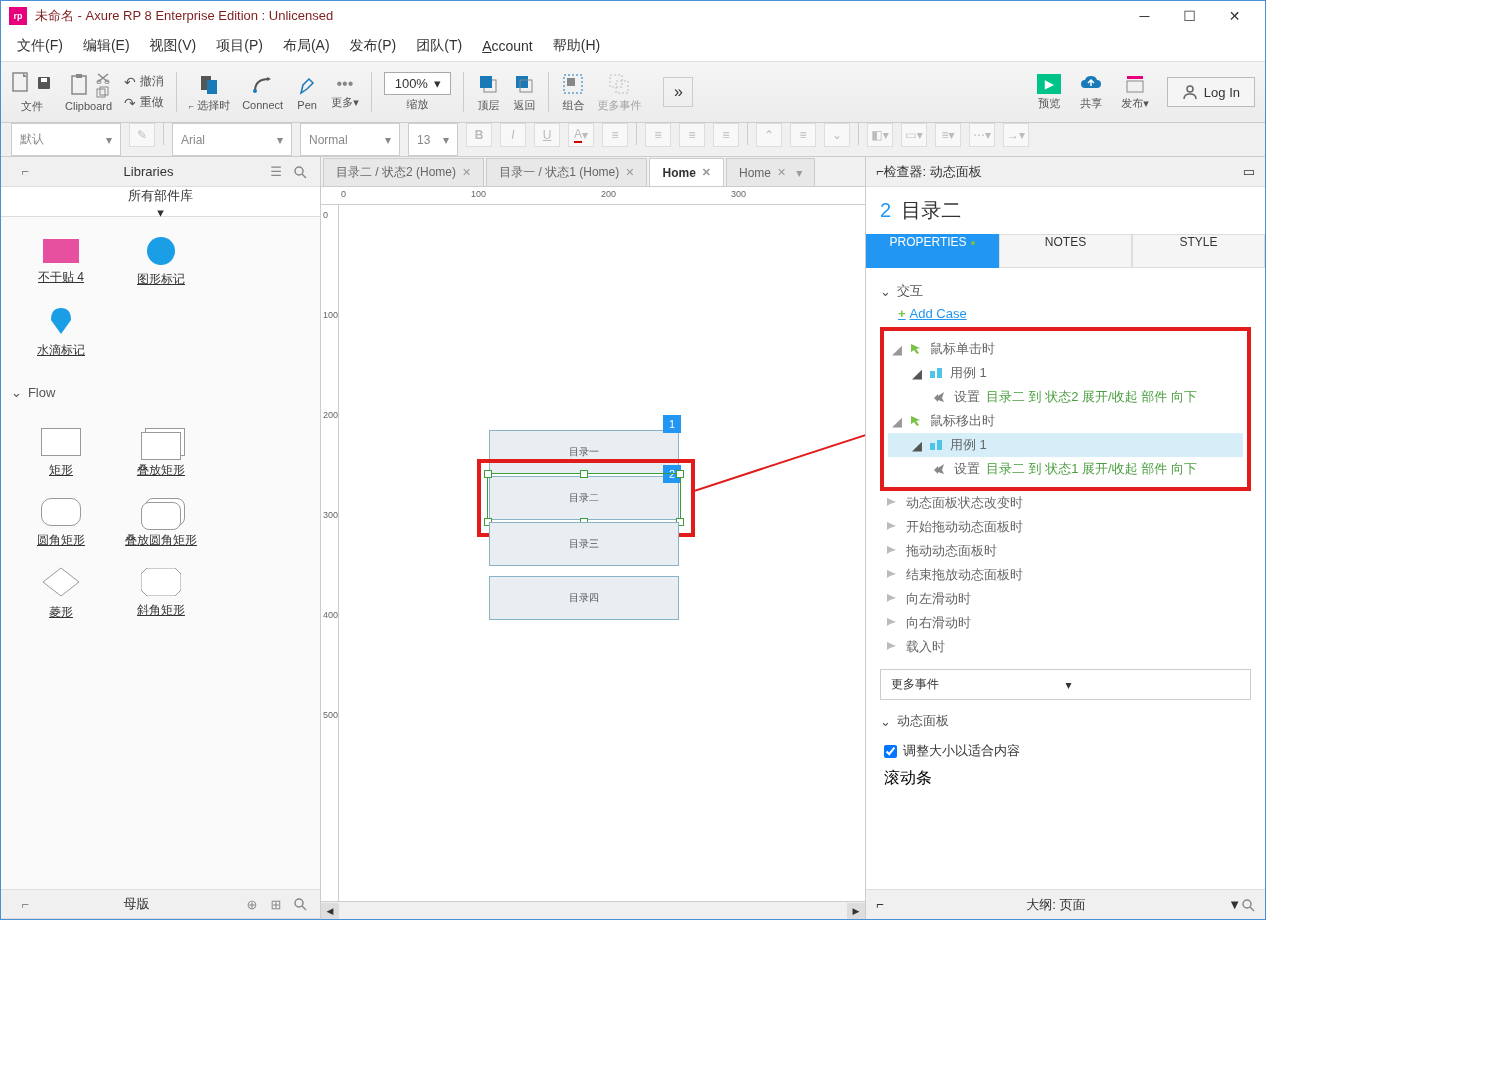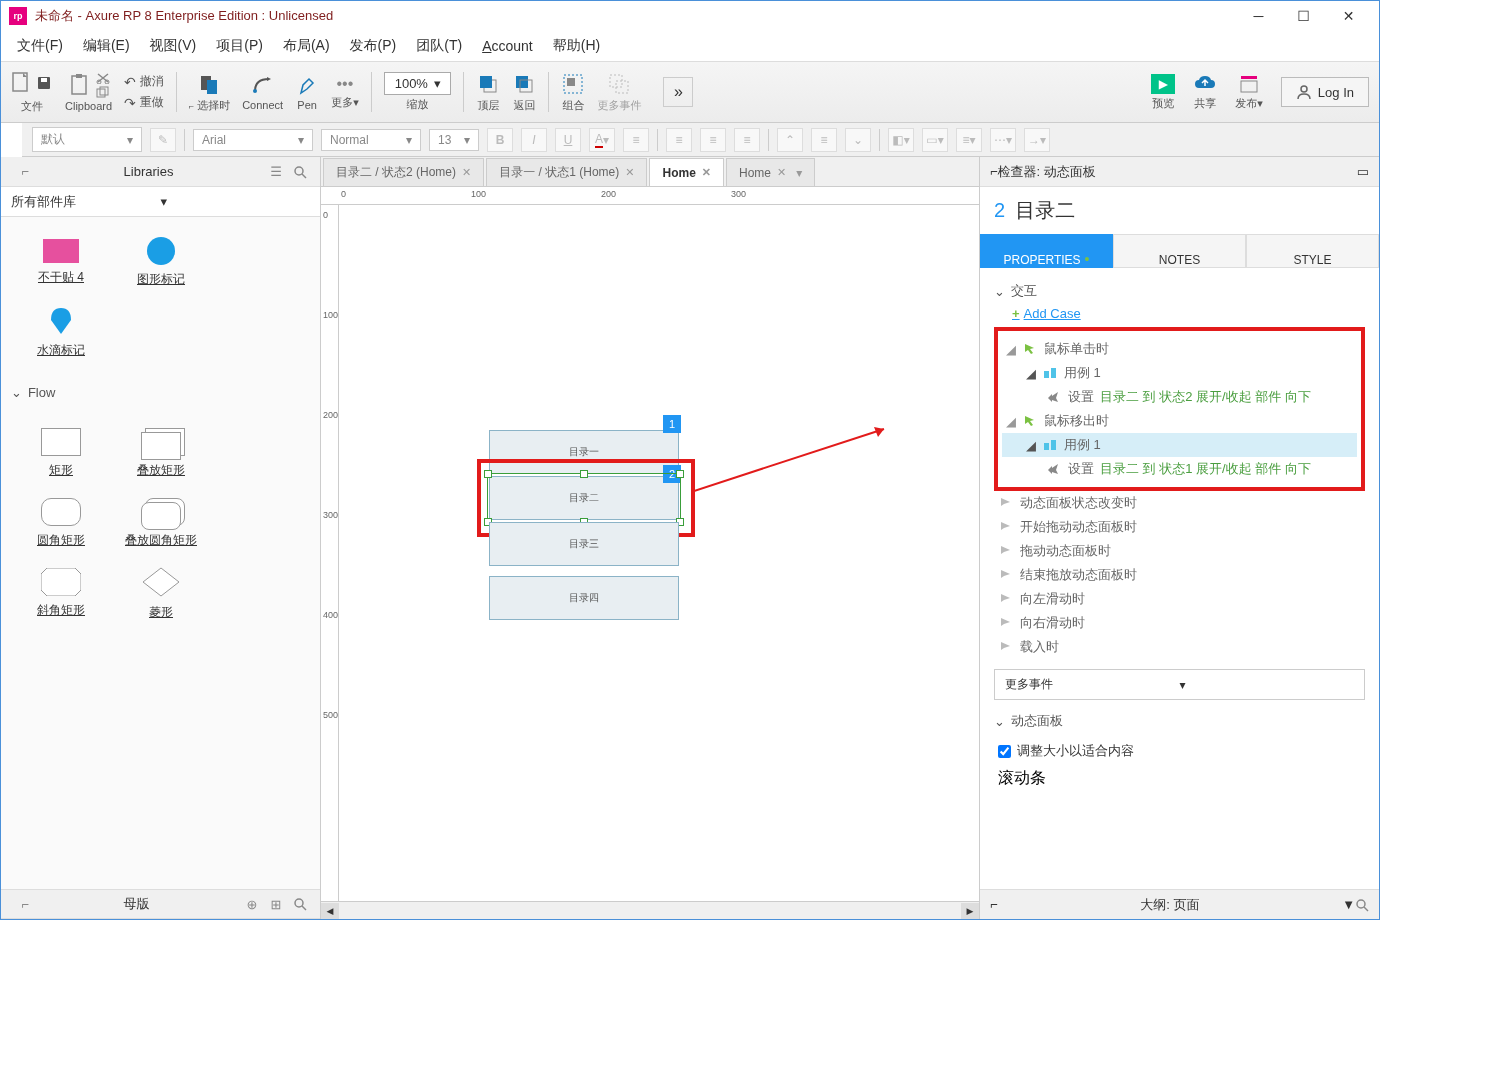--- a/index.html
+++ b/index.html
@@ -1,17 +1,17 @@
 <!DOCTYPE html>
 <html><head>
 <meta charset="utf-8">
 <style>
 * { margin: 0; padding: 0; box-sizing: border-box; font-family: "Microsoft YaHei", Arial, sans-serif; }
 body { background: #fff; font-size: 12px; color: #333; overflow: hidden; }
-.app { width: 1380px; height: 920px; border: 1px solid #4a90d9; position: relative; background: #fff; }
+.app { width: 1266px; height: 920px; border: 1px solid #4a90d9; position: relative; background: #fff; }
 
 
 .titlebar { height: 30px; display: flex; align-items: center; padding: 0 8px; background: #fff; }
 .app-icon { width: 18px; height: 18px; background: #e6007e; margin-right: 8px; display: flex; align-items: center; justify-content: center; color: #fff; font-size: 9px; font-weight: bold; }
 .title-text { font-size: 13px; color: #7f1d1d; flex: 1; }
 .win-controls { display: flex; gap: 0; }
 .win-btn { width: 45px; height: 28px; display: flex; align-items: center; justify-content: center; font-size: 14px; cursor: pointer; }
 
 
 .menubar { height: 30px; display: flex; align-items: center; padding: 0 8px; gap: 4px; background: #fff; font-size: 14px; }
@@ -21,33 +21,33 @@
 .toolbar { height: 62px; background: linear-gradient(#f5f5f5, #ececec); border-top: 1px solid #ddd; border-bottom: 1px solid #ccc; display: flex; align-items: center; padding: 0 10px; gap: 12px; }
 .tb-group { display: flex; flex-direction: column; align-items: center; gap: 2px; }
 .tb-group-h { display: flex; align-items: center; gap: 4px; }
 .tb-label { font-size: 11px; color: #555; }
 .tb-sep { width: 1px; height: 40px; background: #ccc; }
 .zoom-box { border: 1px solid #aaa; background: #fff; padding: 3px 10px; display: flex; align-items: center; gap: 6px; font-size: 13px; }
 .tb-right { margin-left: auto; display: flex; align-items: center; gap: 18px; }
 .login-btn { border: 1px solid #bbb; padding: 6px 14px; background: #f5f5f5; display: flex; align-items: center; gap: 6px; font-size: 13px; }
 
 
-.formatbar { height: 34px; background: #f0f0f0; border-bottom: 1px solid #ccc; display: flex; align-items: center; padding: 0 10px; gap: 8px; margin-left: 21px; }
+.formatbar { height: 34px; background: #f0f0f0; border-bottom: 1px solid #ccc; display: flex; padding: 0 10px; gap: 8px; }
 .fmt-select { border: 1px solid #ccc; background: #fff; padding: 3px 8px; font-size: 12px; color: #888; display: flex; align-items: center; gap: 8px; min-width: 70px; }
 .fmt-btn { width: 26px; height: 24px; border: 1px solid #ddd; background: #f8f8f8; display: flex; align-items: center; justify-content: center; color: #bbb; font-size: 12px; }
 
 
 .main { display: flex; height: calc(100% - 156px); }
 
 
 .left-panel { width: 320px; border-right: 1px solid #ccc; display: flex; flex-direction: column; background: #fafafa; }
 .panel-header { height: 30px; display: flex; align-items: center; padding: 0 10px; background: #f0f0f0; border-bottom: 1px solid #ddd; font-size: 13px; }
 .panel-header .title { flex: 1; text-align: center; }
 .panel-header .icon-btn { width: 20px; height: 20px; display: flex; align-items: center; justify-content: center; color: #888; cursor: pointer; margin-left: 4px; }
-.lib-dropdown { height: 30px; border-bottom: 1px solid #ddd; display: flex; align-items: center; padding: 0 10px; background: #fff; }
+.lib-dropdown { height: 30px; border-bottom: 1px solid #ddd; display: flex; align-items: center; padding: 0 10px; background: #fff; flex-direction: column; }
 .lib-dropdown span { flex: 1; font-size: 13px; }
 .lib-items { padding: 10px; display: flex; flex-wrap: wrap; gap: 0; }
 .lib-item { width: 100px; height: 70px; display: flex; flex-direction: column; align-items: center; justify-content: center; gap: 6px; }
 .lib-shape { width: 40px; height: 28px; border: 1px solid #999; background: #fff; }
 .lib-item-label { font-size: 12px; color: #333; text-decoration: underline; }
 .lib-section { padding: 8px 10px; font-size: 13px; color: #555; display: flex; align-items: center; gap: 6px; }
 
 
 .center { flex: 1; display: flex; flex-direction: column; min-width: 0; }
 .tabs { height: 30px; background: #f0f0f0; border-bottom: 1px solid #ccc; display: flex; align-items: flex-end; }
@@ -67,21 +67,21 @@
 .arrow-line { position: absolute; pointer-events: none; }
 
 
 .right-panel { width: 400px; border-left: 1px solid #ccc; display: flex; flex-direction: column; background: #fff; }
 .inspector-header { height: 30px; background: #f0f0f0; border-bottom: 1px solid #ddd; display: flex; align-items: center; padding: 0 10px; font-size: 13px; }
 .inspector-header .title { flex: 1; text-align: left; }
 .inspector-title { padding: 10px 14px; display: flex; align-items: center; gap: 10px; }
 .inspector-title .num { font-size: 20px; color: #2196f3; font-weight: 300; }
 .inspector-title .name { font-size: 20px; color: #333; }
 .inspector-tabs { display: flex; height: 34px; }
-.insp-tab { flex: 1; display: flex; align-items: flex-end; justify-content: center; font-size: 12px; background: #f5f5f5; border: 1px solid #ddd; cursor: pointer; }
+.insp-tab { flex: 1; display: flex; align-items: flex-start; justify-content: center; font-size: 12px; background: #f5f5f5; border: 1px solid #ddd; cursor: pointer; }
 .insp-tab.active { background: #2196f3; color: #fff; border-color: #2196f3; }
 .insp-tab .dot { color: #7bc142; margin-left: 4px; font-size: 14px; }
 .insp-body { flex: 1; overflow-y: auto; padding: 8px 10px; }
 .insp-section { padding: 6px 4px; }
 .insp-section-title { font-size: 13px; color: #555; display: flex; align-items: center; gap: 6px; margin-bottom: 6px; }
 .add-case { color: #2196f3; text-decoration: underline; font-size: 13px; margin-left: 18px; display: flex; align-items: center; gap: 4px; }
 .add-case .plus { color: #7bc142; font-weight: bold; text-decoration: none; }
 .event-list { border: 4px solid #e21b1b; padding: 6px 4px; margin-top: 6px; }
 .event-item { padding: 3px 4px; display: flex; align-items: center; gap: 6px; font-size: 13px; color: #666; }
 .event-item.indent1 { padding-left: 24px; }
@@ -368,30 +368,30 @@
             <div class="lib-item-label">圆角矩形</div>
           </div>
         <div class="lib-item">
             <div style="position:relative;width:40px;height:28px">
               <div class="lib-shape" style="position:absolute;top:0;left:4px;border-radius:8px"></div>
               <div class="lib-shape" style="position:absolute;top:4px;left:0;border-radius:8px"></div>
             </div>
             <div class="lib-item-label">叠放圆角矩形</div>
           </div>
         <div class="lib-item">
+            <svg width="40" height="32">
+              <polygon points="20,2 38,16 20,30 2,16" fill="#fff" stroke="#999"></polygon>
+            </svg>
+            <div class="lib-item-label">菱形</div>
+          </div>
+        <div class="lib-item">
             <svg width="40" height="28">
               <polygon points="6,0 34,0 40,6 40,22 34,28 6,28 0,22 0,6" fill="#fff" stroke="#999"></polygon>
             </svg>
             <div class="lib-item-label">斜角矩形</div>
-          </div>
-        <div class="lib-item">
-            <svg width="40" height="32">
-              <polygon points="20,2 38,16 20,30 2,16" fill="#fff" stroke="#999"></polygon>
-            </svg>
-            <div class="lib-item-label">菱形</div>
           </div>
       </div>
       <div style="flex:1"></div>
       <div class="panel-header" style="border-top:1px solid #ddd">
         <span class="icon-btn">⌐</span>
         <span class="title">母版</span>
         <span class="icon-btn">⊕</span>
         <span class="icon-btn">⊞</span>
         <span class="icon-btn">
           <svg width="14" height="14">

